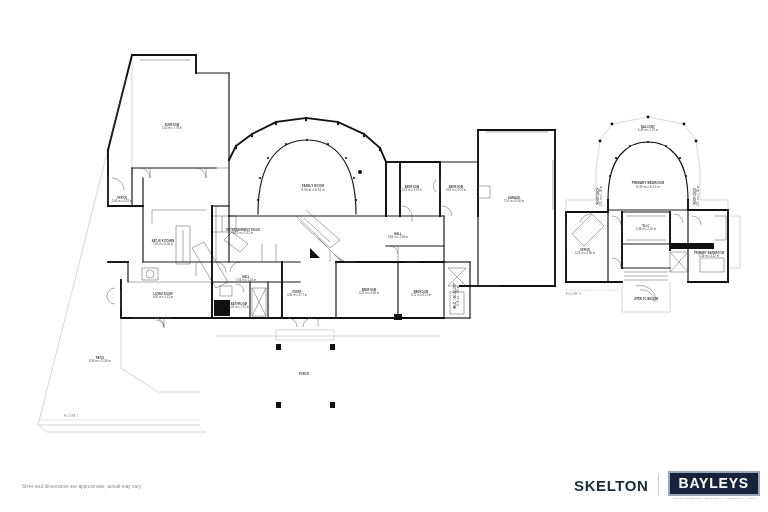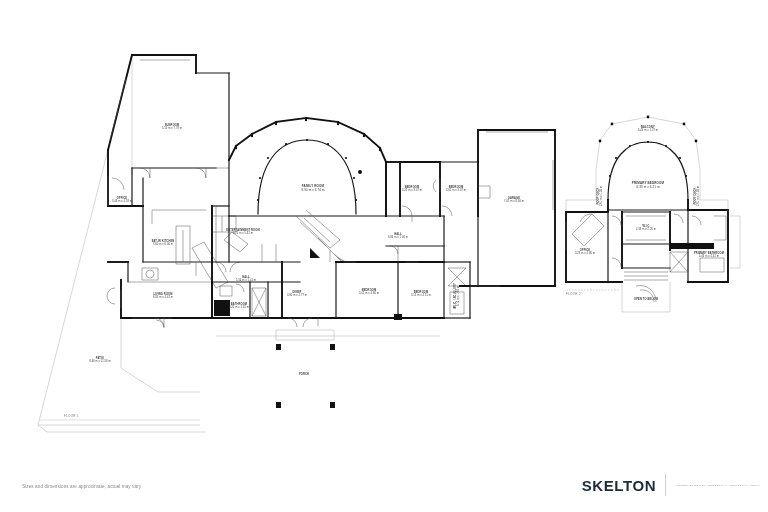--- a/index.html
+++ b/index.html
@@ -471,17 +471,20 @@
 
   <div class="floortag" style="left:64px;top:414px">FLOOR 1</div>
   <div class="floortag" style="left:566px;top:292px">FLOOR 2</div>
 
   <div class="disclaimer">Sizes and dimensions are approximate, actual may vary</div>
 
   <div class="brandbar">
     <div class="skelton">SKELTON</div>
     <div class="divider"></div>
     <div class="bayleys-wrap">
+      <div class="bayleys">
+        <span>BAYLEYS</span>
+      </div>
       <div class="bayleys-sub">ALTOGETHER BETTER  |  RESIDENTIAL / COMMERCIAL / RURAL</div>
     </div>
   </div>
 
 </div>
 
 </body></html>

